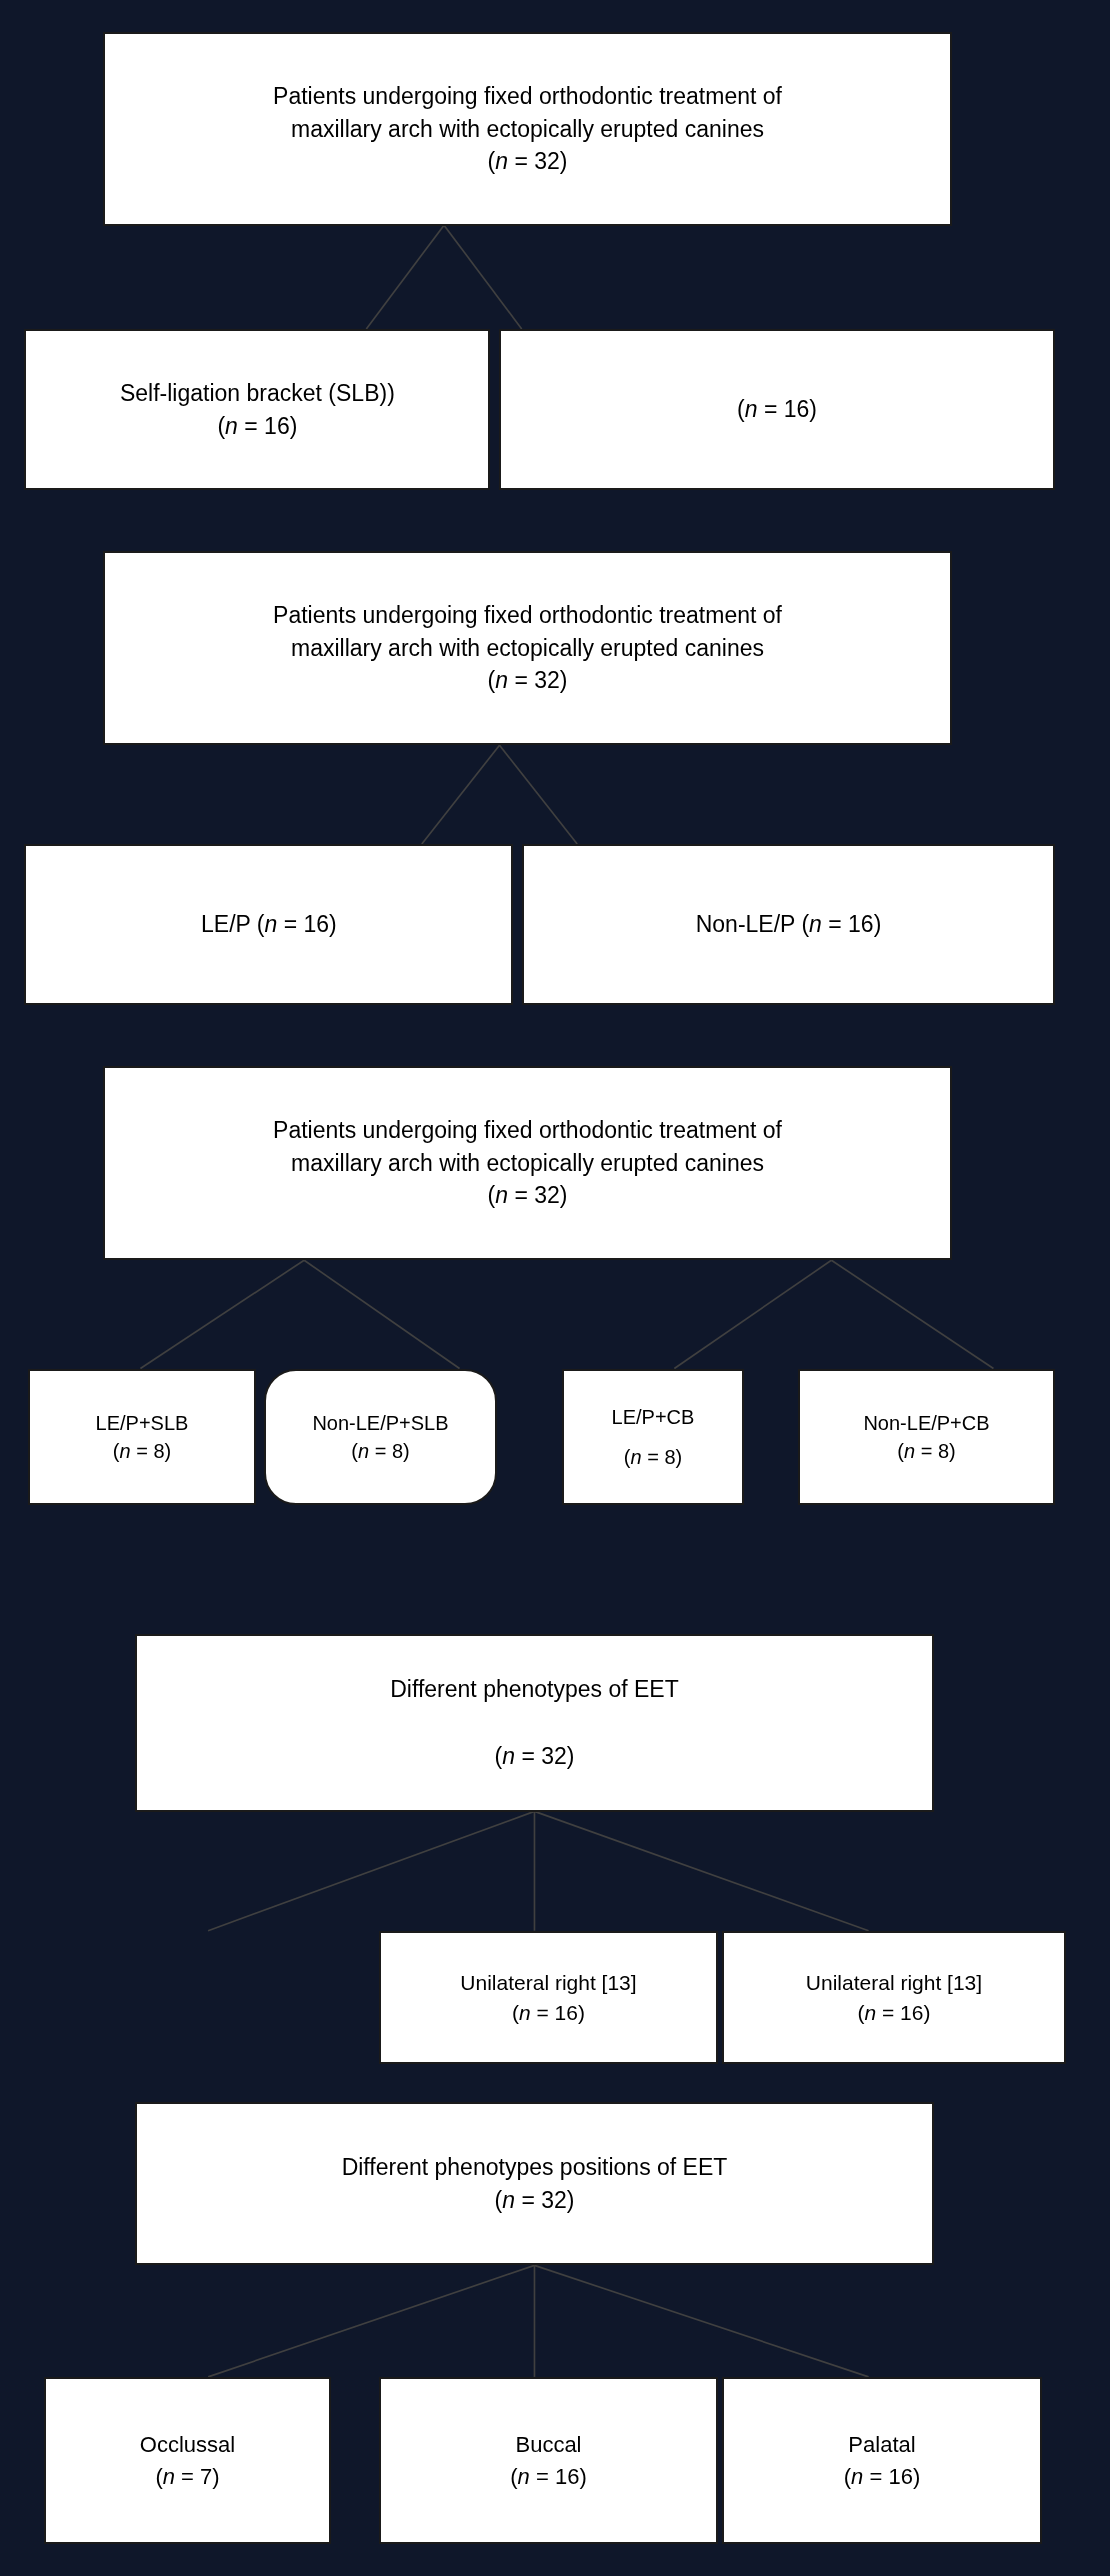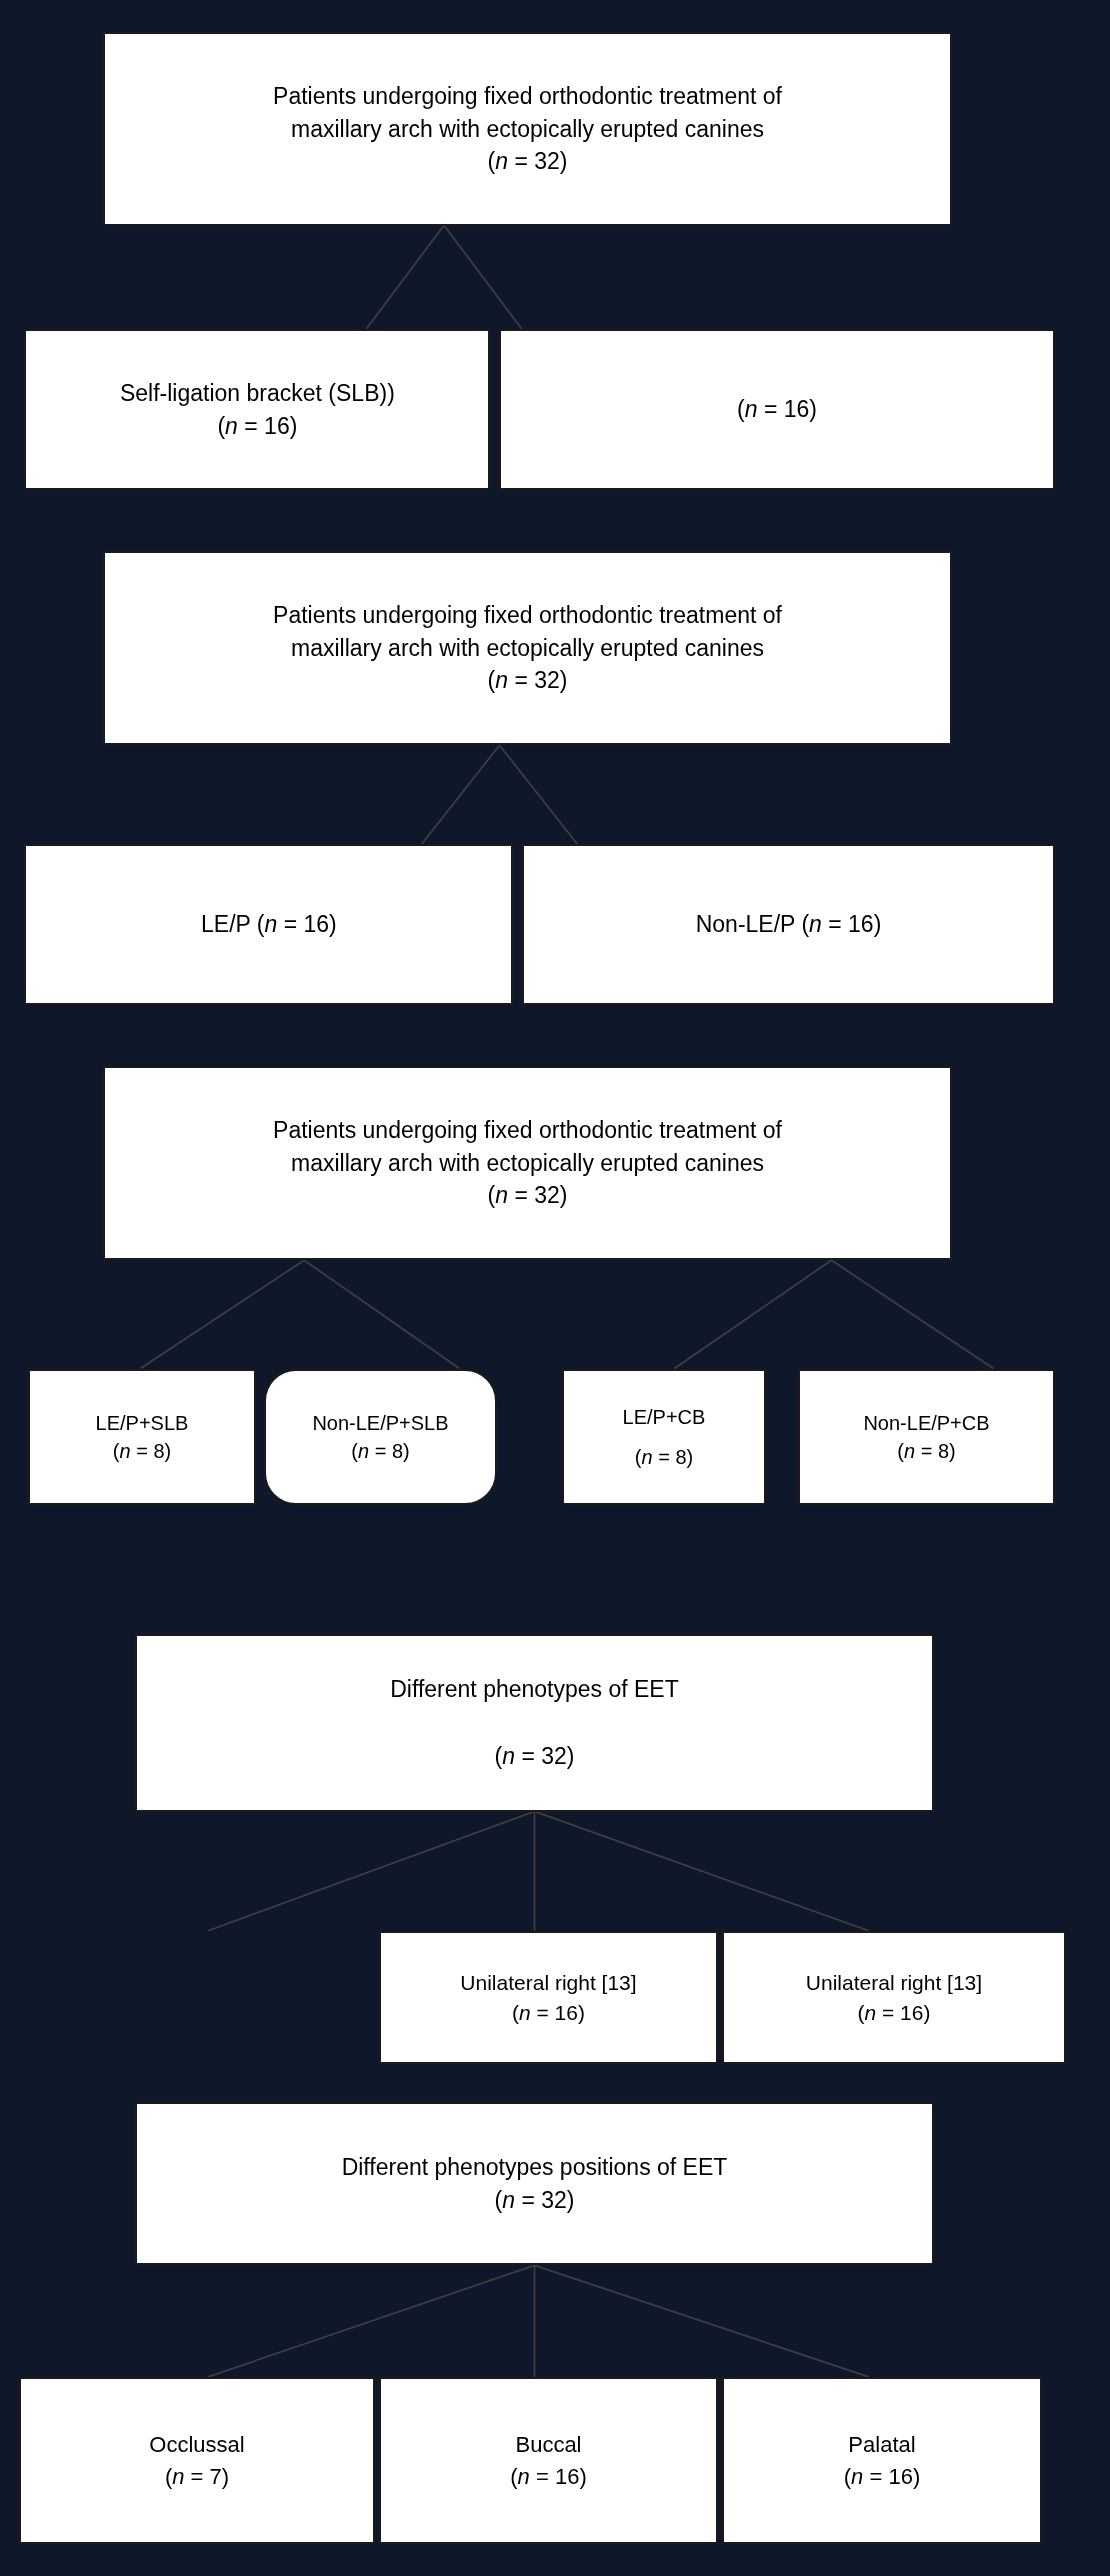--- a/index.html
+++ b/index.html
@@ -118,21 +118,21 @@
   <div class="box f-xs" style="left:28px; top:1369px; width:228px; height:136px;">
     <span class="ln">LE/P+SLB</span>
     <span class="ln">(<i class="nit">n</i> = 8)</span>
   </div>
 
   <div class="box f-xs" style="left:264px; top:1369px; width:233px; height:136px;border-radius:32px;">
     <span class="ln">Non-LE/P+SLB</span>
     <span class="ln">(<i class="nit">n</i> = 8)</span>
   </div>
 
-  <div class="box f-xs" style="left:562px; top:1369px; width:204px; height:136px;gap:12px;">
+  <div class="box f-xs" style="left:562px; top:1369px; width:182px; height:136px;gap:12px;">
     <span class="ln">LE/P+CB</span>
     <span class="ln">(<i class="nit">n</i> = 8)</span>
   </div>
 
   <div class="box f-xs" style="left:798px; top:1369px; width:257px; height:136px;">
     <span class="ln">Non-LE/P+CB</span>
     <span class="ln">(<i class="nit">n</i> = 8)</span>
   </div>
 
   <div class="box f-lg" style="left:135px; top:1634px; width:799px; height:178px;gap:34px;">
@@ -149,21 +149,21 @@
   <div class="box f-sm" style="left:722px; top:1931px; width:344px; height:133px;">
     <span class="ln">Unilateral right [13]</span>
     <span class="ln">(<i class="nit">n</i> = 16)</span>
   </div>
 
   <div class="box f-lg" style="left:135px; top:2102px; width:799px; height:163px;">
     <span class="ln">Different phenotypes positions of EET</span>
     <span class="ln">(<i class="nit">n</i> = 32)</span>
   </div>
 
-  <div class="box f-md" style="left:19px; top:2377px; width:356px; height:167px;">
+  <div class="box f-md" style="left:44px; top:2377px; width:287px; height:167px;">
     <span class="ln">Occlussal</span>
     <span class="ln">(<i class="nit">n</i> = 7)</span>
   </div>
 
   <div class="box f-md" style="left:379px; top:2377px; width:339px; height:167px;">
     <span class="ln">Buccal</span>
     <span class="ln">(<i class="nit">n</i> = 16)</span>
   </div>
 
   <div class="box f-md" style="left:722px; top:2377px; width:320px; height:167px;">

